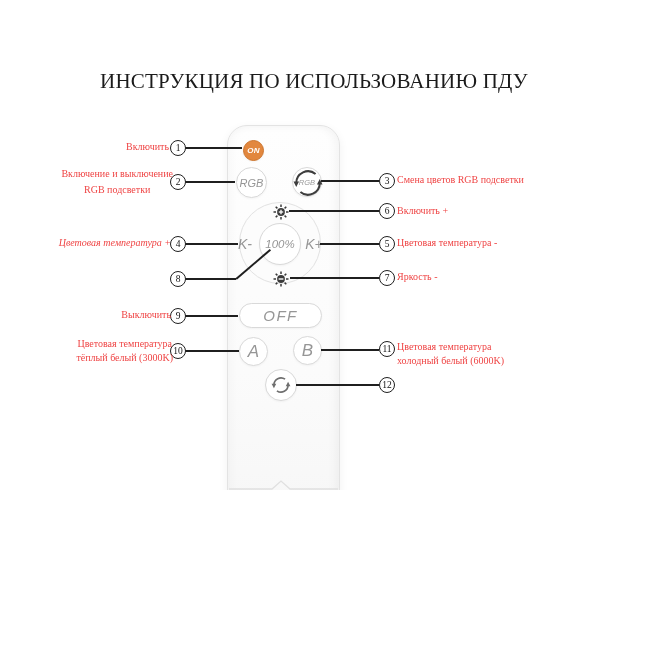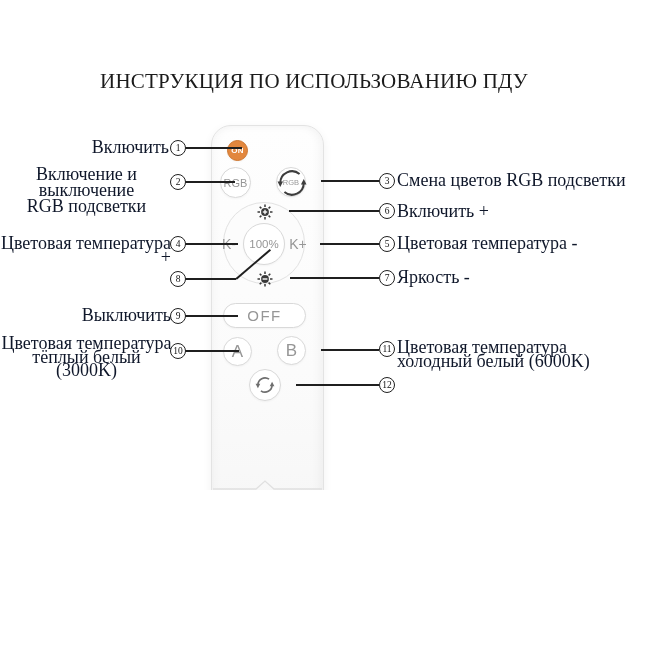--- a/index.html
+++ b/index.html
@@ -4,24 +4,24 @@
 <style>
   html,body{margin:0;padding:0;background:#fff;}
   .page{position:relative;width:650px;height:490px;background:#ffffff;overflow:hidden;
         font-family:"Liberation Serif", serif;}
 
   
   .title{position:absolute;top:69px;left:0;width:628px;text-align:center;
          font-size:21px;color:#1b1b1b;letter-spacing:0.2px;}
 
   
-  .remote{position:absolute;left:211px;top:125px;width:111px;height:411px;
+  .remote{position:absolute;left:227px;top:125px;width:111px;height:411px;
           background:linear-gradient(180deg,#fefefe 0%,#fbfbfb 60%,#f6f6f6 100%);
           border:1px solid #e3e3e3;border-radius:20px;
-          box-shadow:inset -4px 0 8px rgba(0,0,0,0.04), inset 4px 0 8px rgba(0,0,0,0.025), 0 3px 10px rgba(0,0,0,0.06);}
+          box-shadow:inset -4px 0 8px rgba(0,0,0,0.04), inset 4px 0 8px rgba(0,0,0,0.025), 0 3px 10px rgba(0,0,0,0.06);font-style:italic;}
   .battery-svg{position:absolute;left:0;top:0;}
 
   
   .btn{position:absolute;border:1px solid #d9d9d9;border-radius:50%;background:#fff;
        color:#969696;display:flex;align-items:center;justify-content:center;
        font-family:"Liberation Sans", sans-serif;box-shadow:0 1px 2px rgba(0,0,0,0.04);box-sizing:border-box;}
   .on-btn{left:15px;top:14px;width:21px;height:21px;background:#e2873e;border:1px solid #cd762f;
           color:#fff;font-size:8px;font-weight:bold;letter-spacing:0.3px;}
   .rgb-btn{left:8px;top:41px;width:31px;height:31px;font-size:11px;}
   .rgb-cycle-btn{left:64px;top:41px;width:30px;height:30px;font-size:7.5px;color:#9a9a9a;}
@@ -62,25 +62,25 @@
         background:#fff;display:flex;align-items:center;justify-content:center;
         font-size:9.5px;color:#111;}
   .c1{left:170px;top:140px;}  .c2{left:170px;top:174px;}
   .c3{left:379px;top:173px;}  .c4{left:170px;top:236px;}
   .c5{left:379px;top:236px;}  .c6{left:379px;top:203px;}
   .c7{left:379px;top:270px;}  .c8{left:170px;top:271px;}
   .c9{left:170px;top:308px;}  .c10{left:170px;top:343px;}
   .c11{left:379px;top:341px;} .c12{left:379px;top:377px;}
 
   
-  .lbl{position:absolute;font-size:18px;color:#0f172a;line-height:14px;white-space:pre-line;}
+  .lbl{position:absolute;font-size:10px;color:#ef4444;line-height:14px;white-space:pre-line;}
   .ra{text-align:right;} .ca{text-align:center;} 
   .p1{right:481px;top:140px;}
   .p2{right:477px;top:166px;line-height:16px;}
-  .p4{right:479px;top:236px;}
+  .p4{right:479px;top:236px;font-style:italic;}
   .p8{right:477px;top:265px;line-height:13.5px;}
   .p9{right:479px;top:308px;}
   .p10{right:477px;top:337px;line-height:13.5px;}
   .p3{left:397px;top:173px;}
   .p6{left:397px;top:204px;}
   .p5{left:397px;top:236px;}
   .p7{left:397px;top:270px;}
   .p11{left:397px;top:340px;line-height:14px;}
   .p12{left:397px;top:374px;line-height:16.5px;}
 </style>

